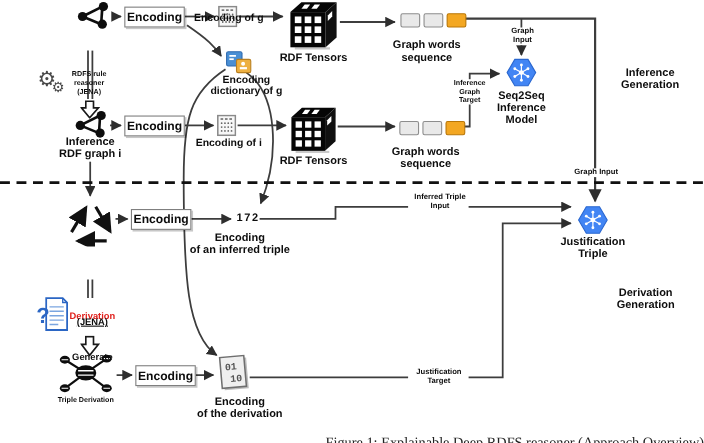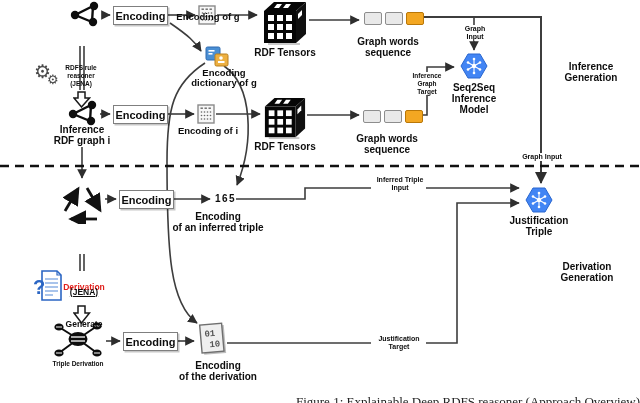--- a/index.html
+++ b/index.html
@@ -344,21 +344,21 @@
 Graph
 Target</div>
   <div class="lbl f10" style="left:443px;top:83px;width:62px;">Seq2Seq
 Inference
 Model</div>
   <div class="lbl f10" style="left:551px;top:62px;width:80px;">Inference
 Generation</div>
 
   <div class="lbl f7 whitebg" style="left:518px;top:153px;width:46px;">Graph Input</div>
 
-  <div class="code101" style="left:215px;top:193px;">165</div>
+  <div class="code101" style="left:215px;top:193px;">172</div>
   <div class="lbl f10" style="left:158px;top:212px;width:120px;">Encoding
 of an inferred triple</div>
   <div class="lbl f7 whitebg" style="left:374px;top:176px;width:50px;">Inferred Triple
 Input</div>
 
   <div class="lbl f10" style="left:506px;top:216px;width:66px;">Justification
 Triple</div>
   <div class="lbl f10" style="left:547px;top:262px;width:80px;">Derivation
 Generation</div>
 

